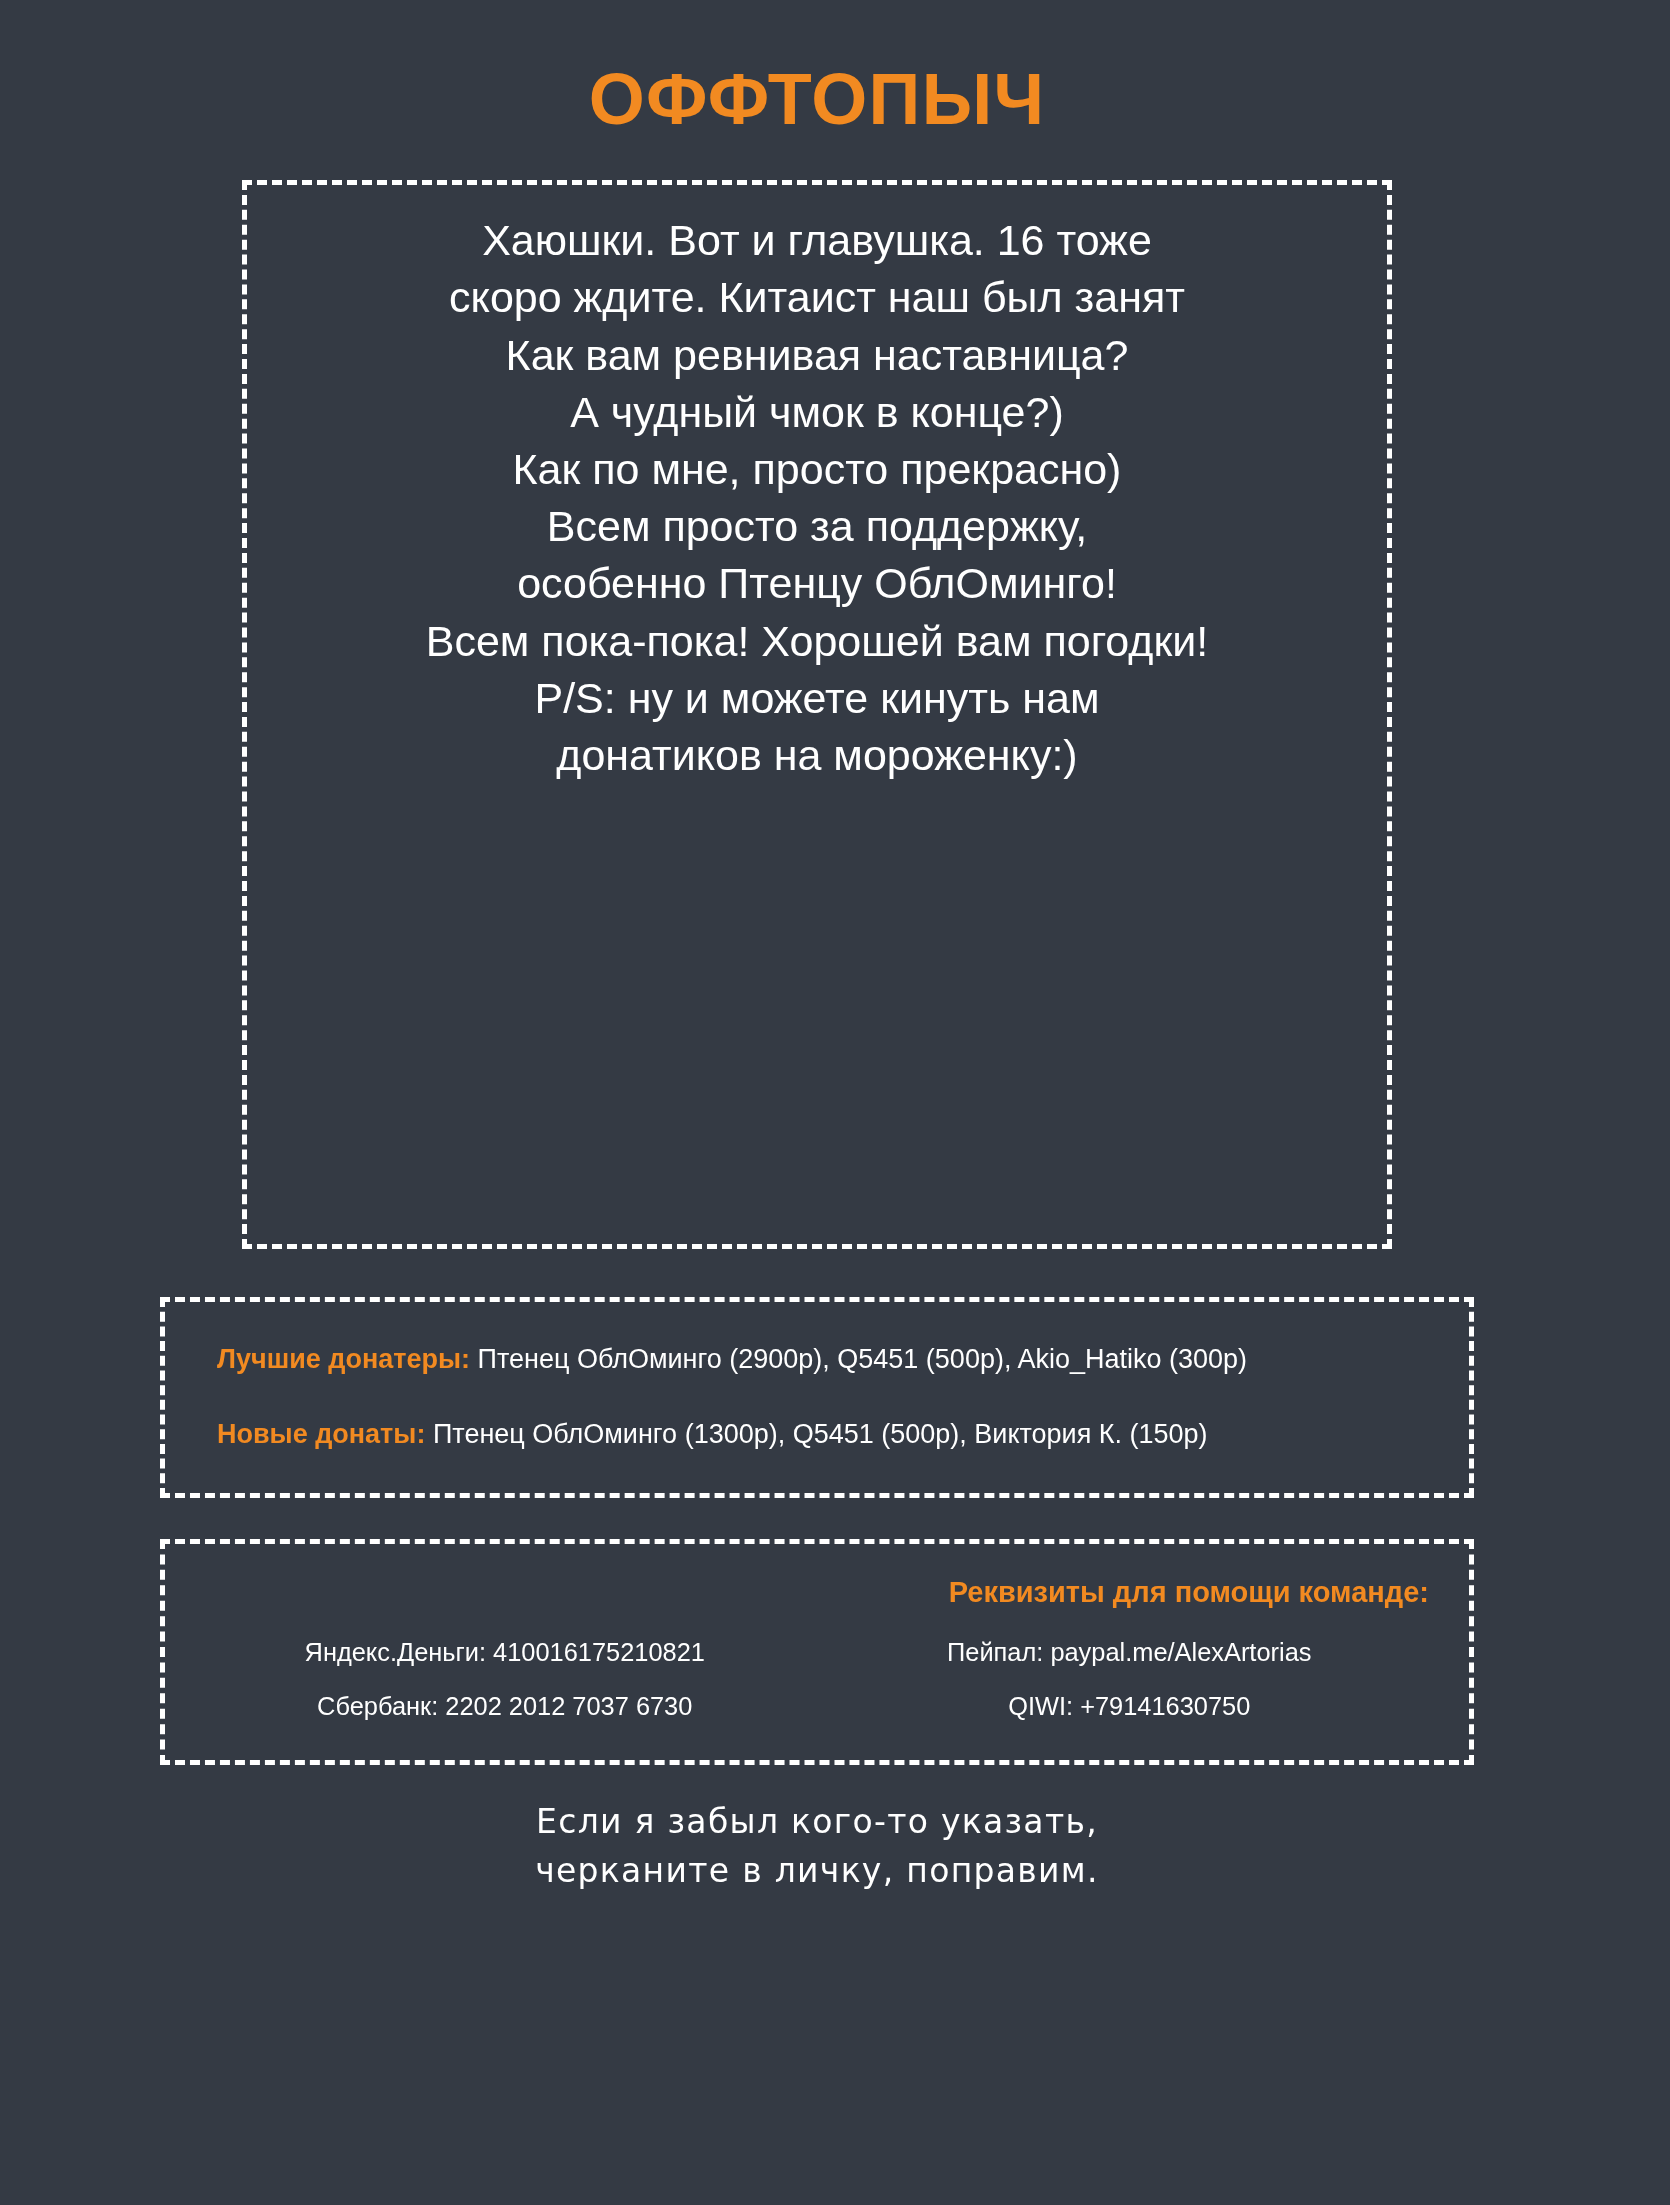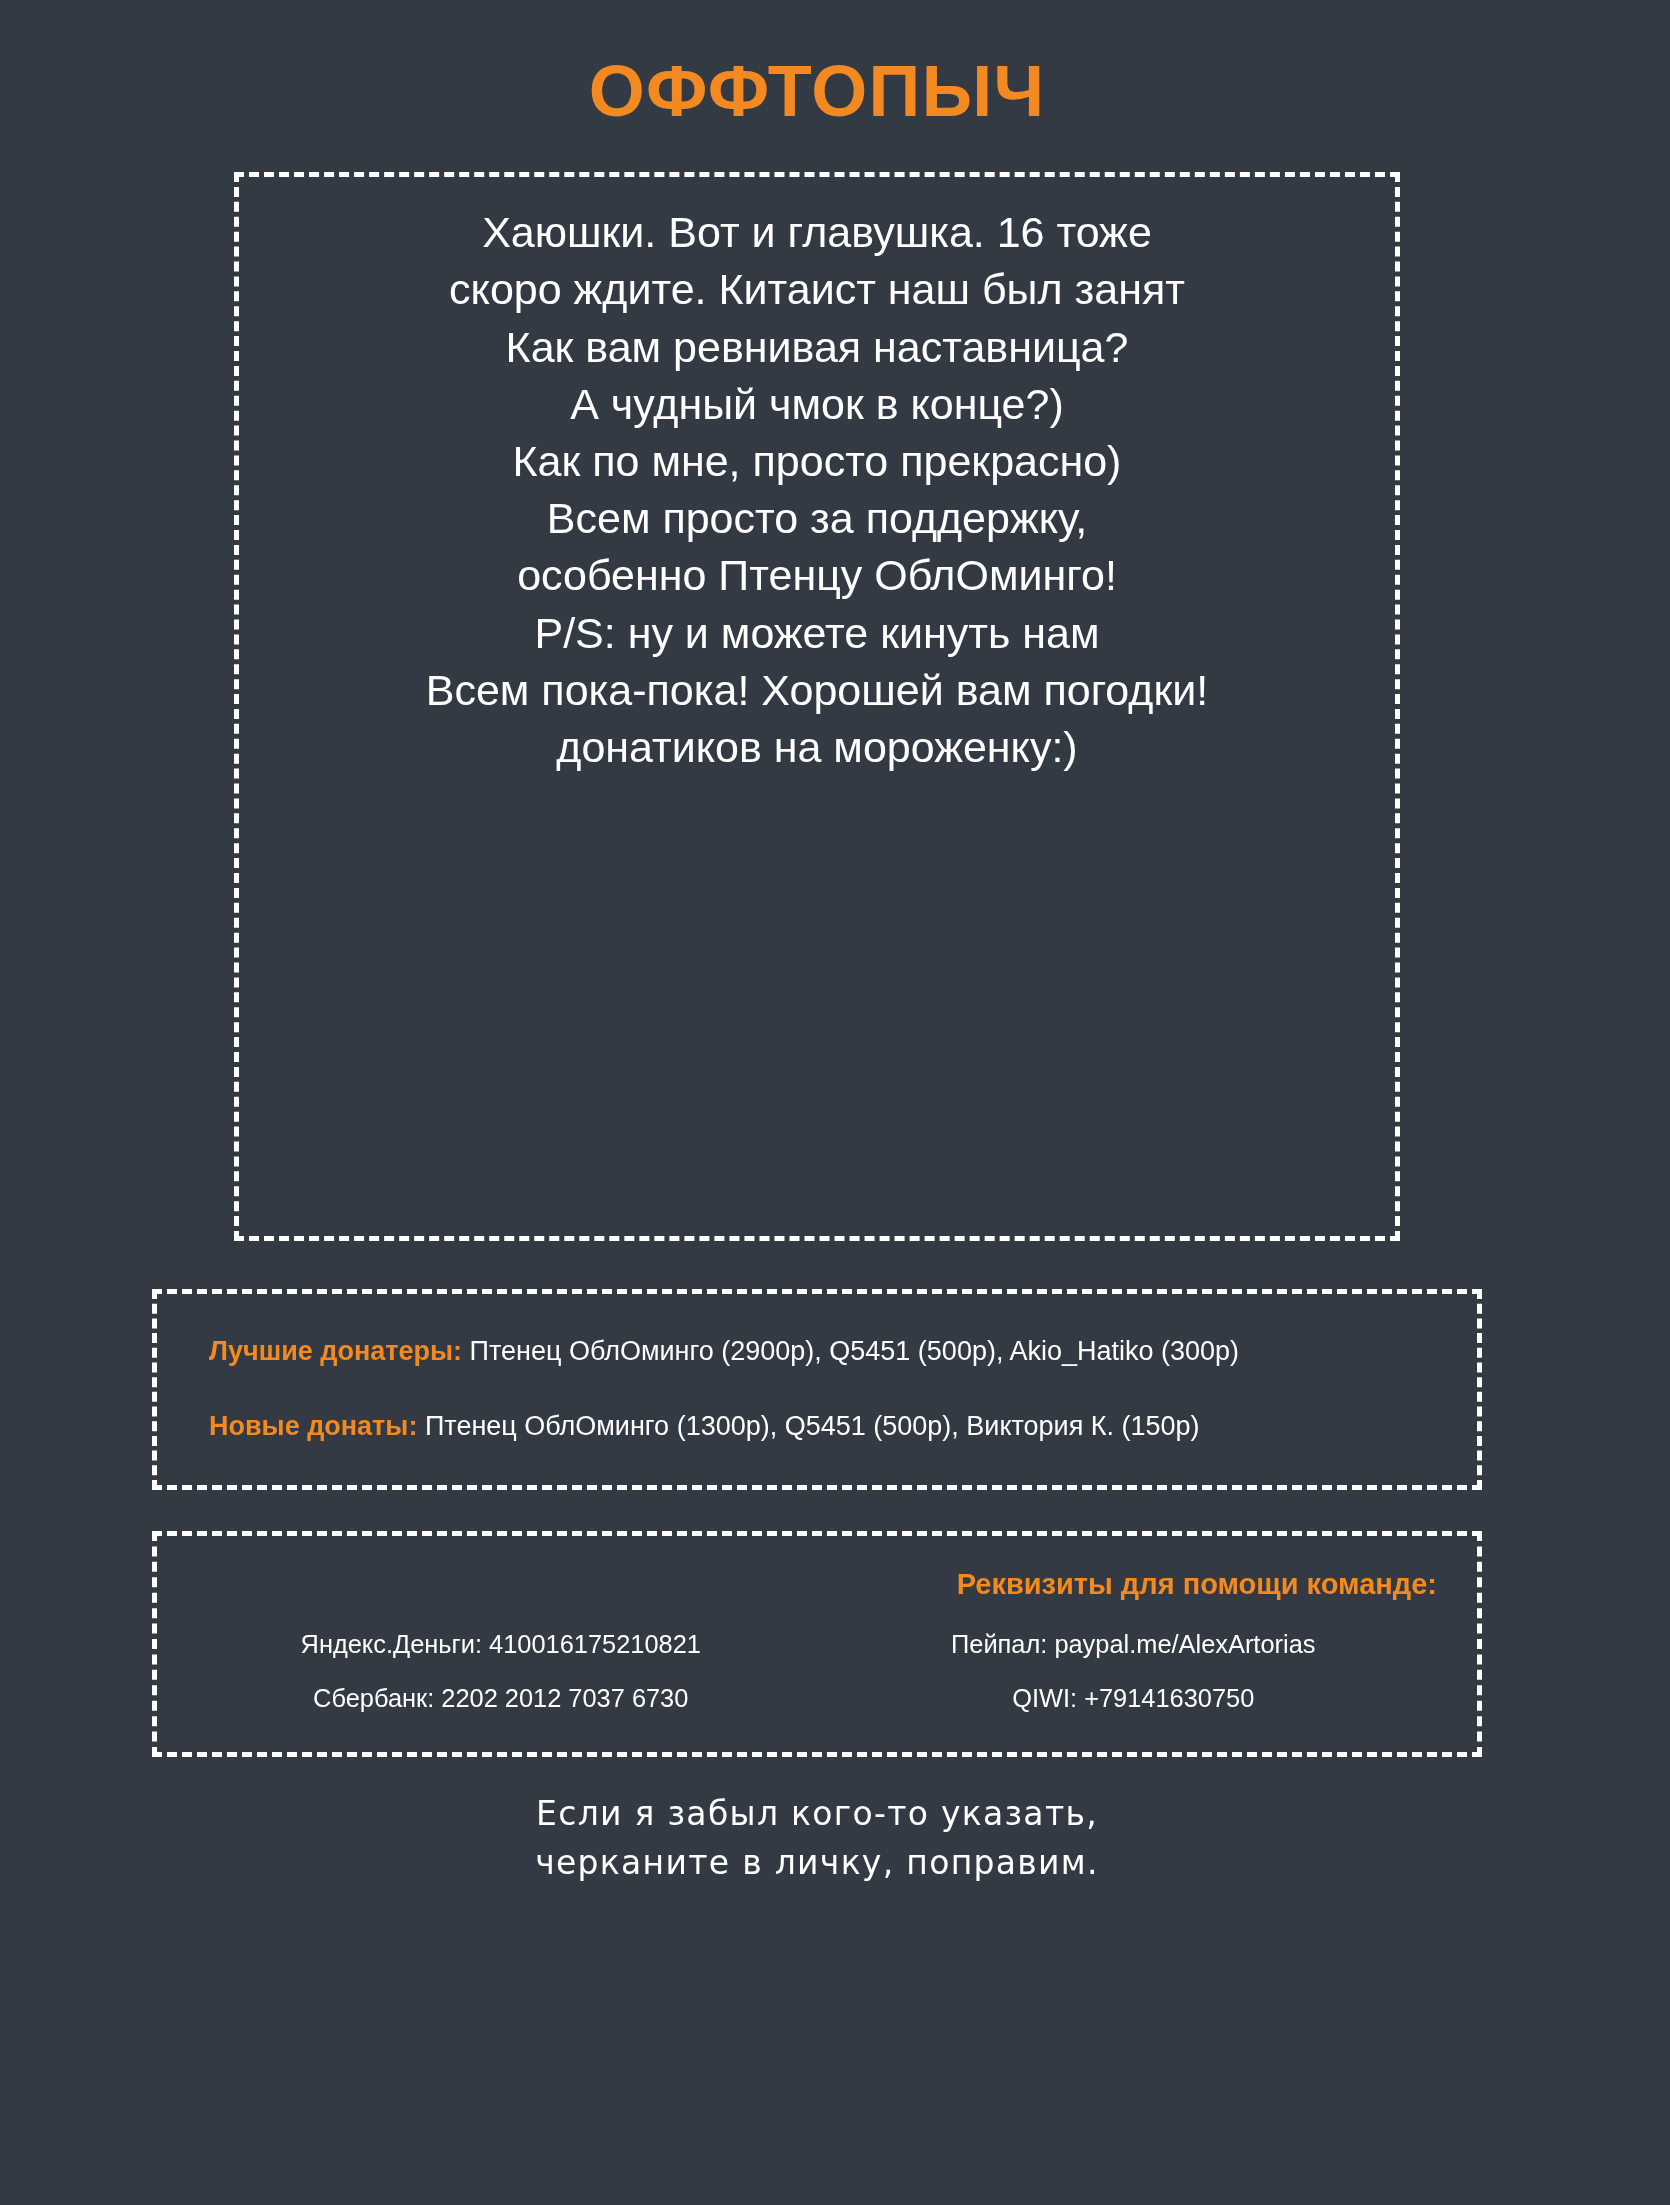--- a/index.html
+++ b/index.html
@@ -13,21 +13,21 @@
     font-family: "Liberation Sans", sans-serif;
     color: #ffffff;
     overflow: hidden;
     position: relative;
   }
 
   .page {
     width: 1634px;
     height: 2205px;
     box-sizing: border-box;
-    padding: 0;
+    padding: 8px;
     position: relative;
   }
 
   .title {
     text-align: center;
     color: #f28a21;
     font-size: 72px;
     font-weight: bold;
     letter-spacing: 1.3px;
     padding-top: 52px;
@@ -122,22 +122,22 @@
 
   <div class="dashed-box main-note">
     <div class="main-note-text">
       <div>Хаюшки. Вот и главушка. 16 тоже</div>
       <div>скоро ждите. Китаист наш был занят</div>
       <div>Как вам ревнивая наставница?</div>
       <div>А чудный чмок в конце?)</div>
       <div>Как по мне, просто прекрасно)</div>
       <div>Всем просто за поддержку,</div>
       <div>особенно Птенцу ОблОминго!</div>
+      <div>Всем пока-пока! Хорошей вам погодки!</div>
       <div>P/S: ну и можете кинуть нам</div>
-      <div>Всем пока-пока! Хорошей вам погодки!</div>
       <div>донатиков на мороженку:)</div>
     </div>
   </div>
 
   <div class="dashed-box donors-box">
     <div class="donor-line">
       <span class="donor-label">Лучшие донатеры:</span>
       <span>Птенец ОблОминго (2900р), Q5451 (500р), Akio_Hatiko (300р)</span>
     </div>
     <div class="donor-line">

